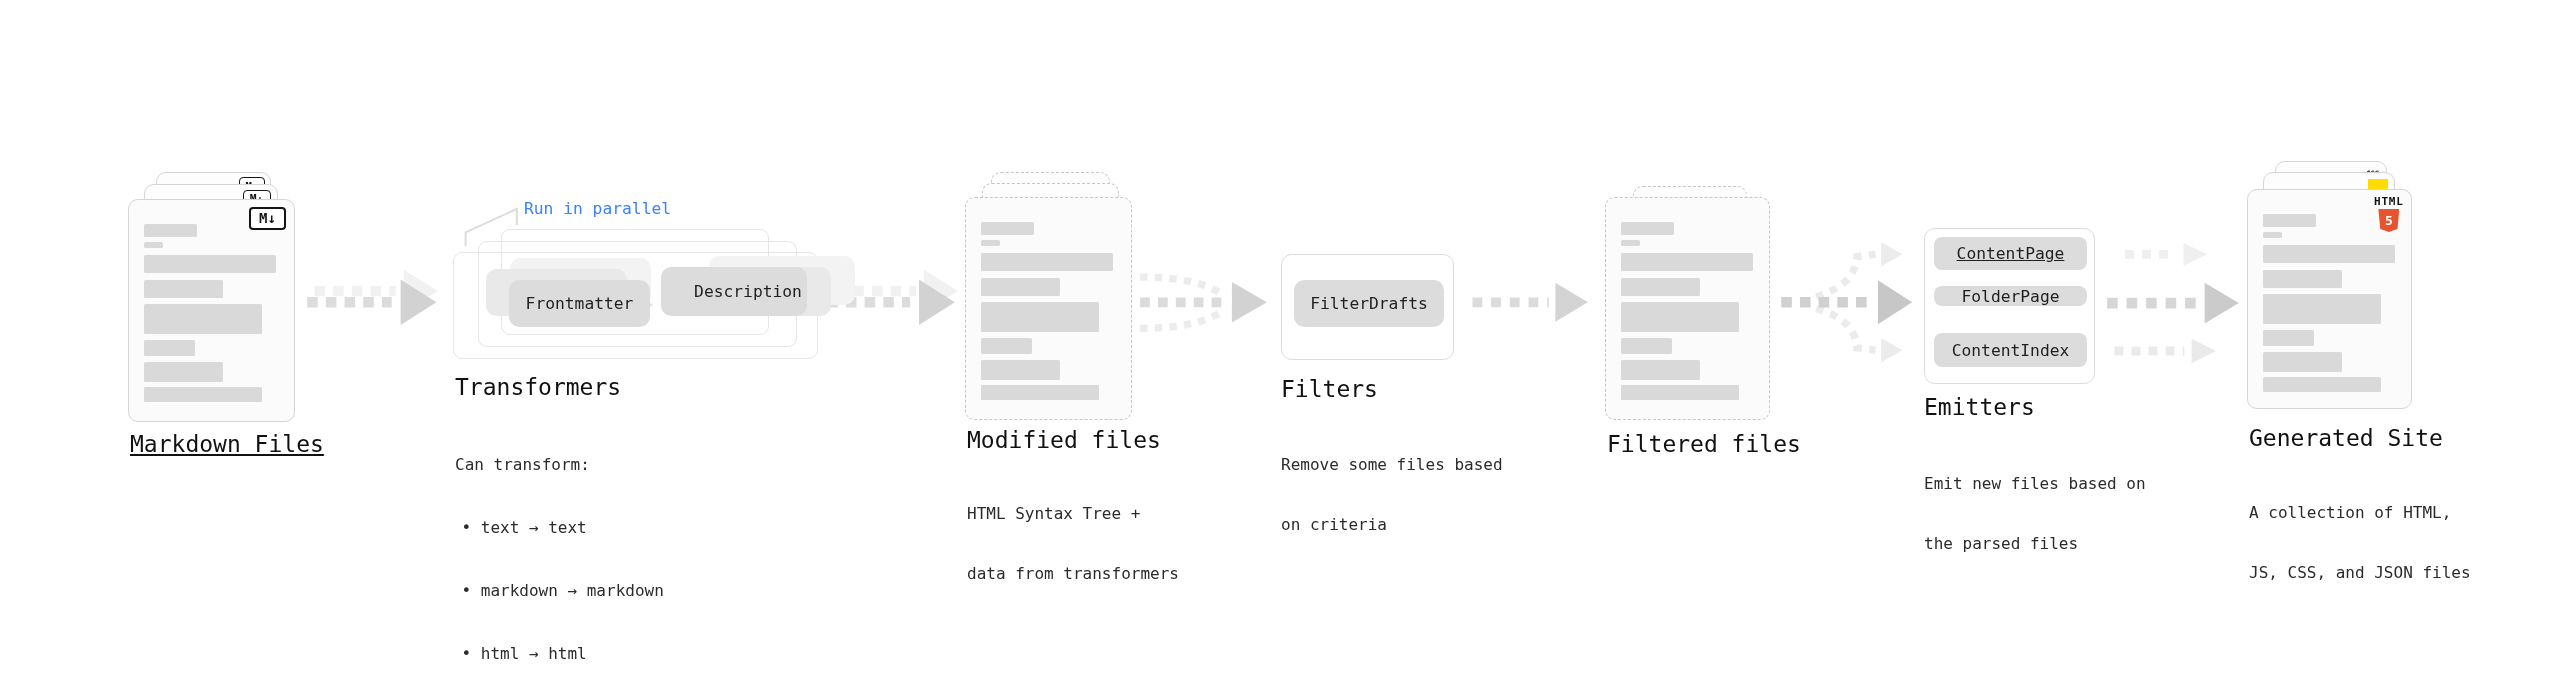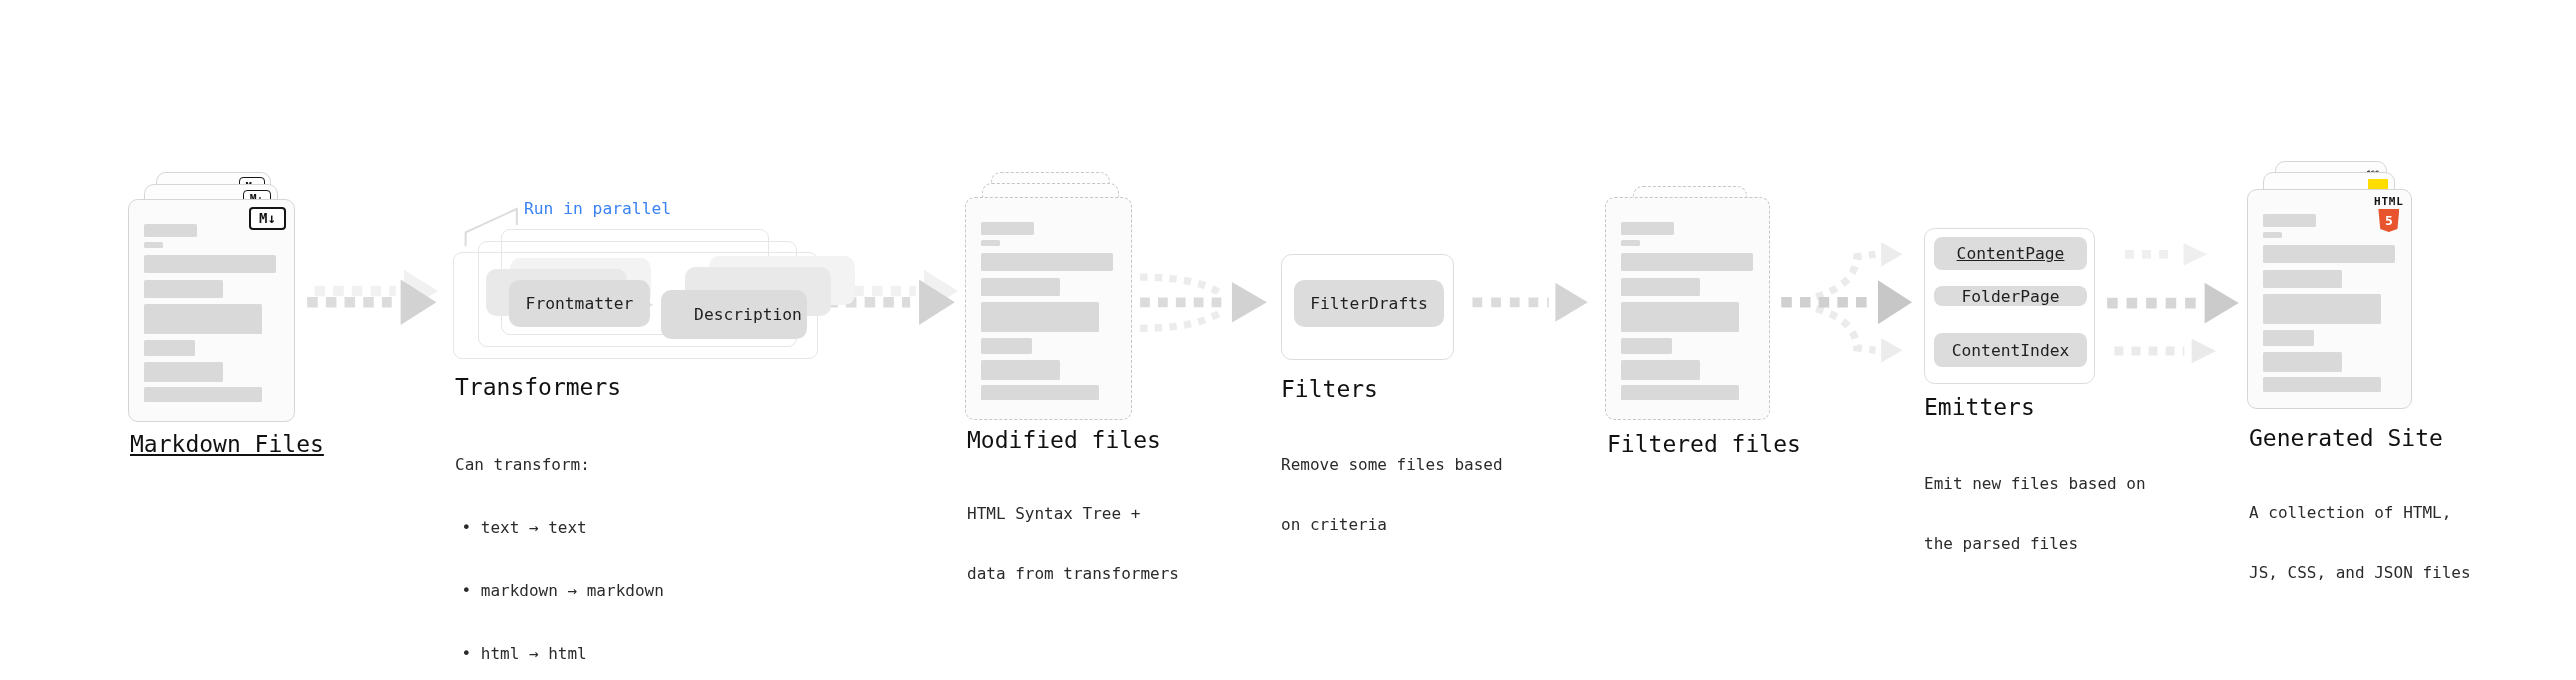--- a/index.html
+++ b/index.html
@@ -144,21 +144,21 @@
     <div class="container-box" style="left:501px;top:229px;width:268px;height:106px;"></div>
     <div class="container-box" style="left:478px;top:241px;width:319px;height:106px;"></div>
     <div class="container-box" style="left:453px;top:252px;width:365px;height:107px;"></div>
 
     <div class="node-btn ghost2" style="left:510px;top:258px;width:141px;height:47px;"></div>
     <div class="node-btn ghost2" style="left:709px;top:256px;width:146px;height:49px;"></div>
     <div class="node-btn ghost1" style="left:486px;top:269px;width:141px;height:47px;"></div>
     <div class="node-btn ghost1" style="left:685px;top:267px;width:146px;height:49px;"></div>
 
     <div class="node-btn" style="left:462px;top:280px;width:141px;height:47px;margin-left:47px;">Frontmatter</div>
-    <div class="node-btn" style="left:661px;top:290px;width:146px;height:49px;padding-left:28px;">Description</div>
+    <div class="node-btn" style="left:661px;top:267px;width:146px;height:49px;padding-left:28px;">Description</div>
 
     <div class="title" style="left:455px;top:375px;">Transformers</div>
     <div class="sub" style="left:455px;top:412px;line-height:21px;">
       <div>Can transform:</div>
       <div style="padding-left:6.5px;">• text → text</div>
       <div style="padding-left:6.5px;">• markdown → markdown</div>
       <div style="padding-left:6.5px;">• html → html</div>
     </div>
   </div>
 

